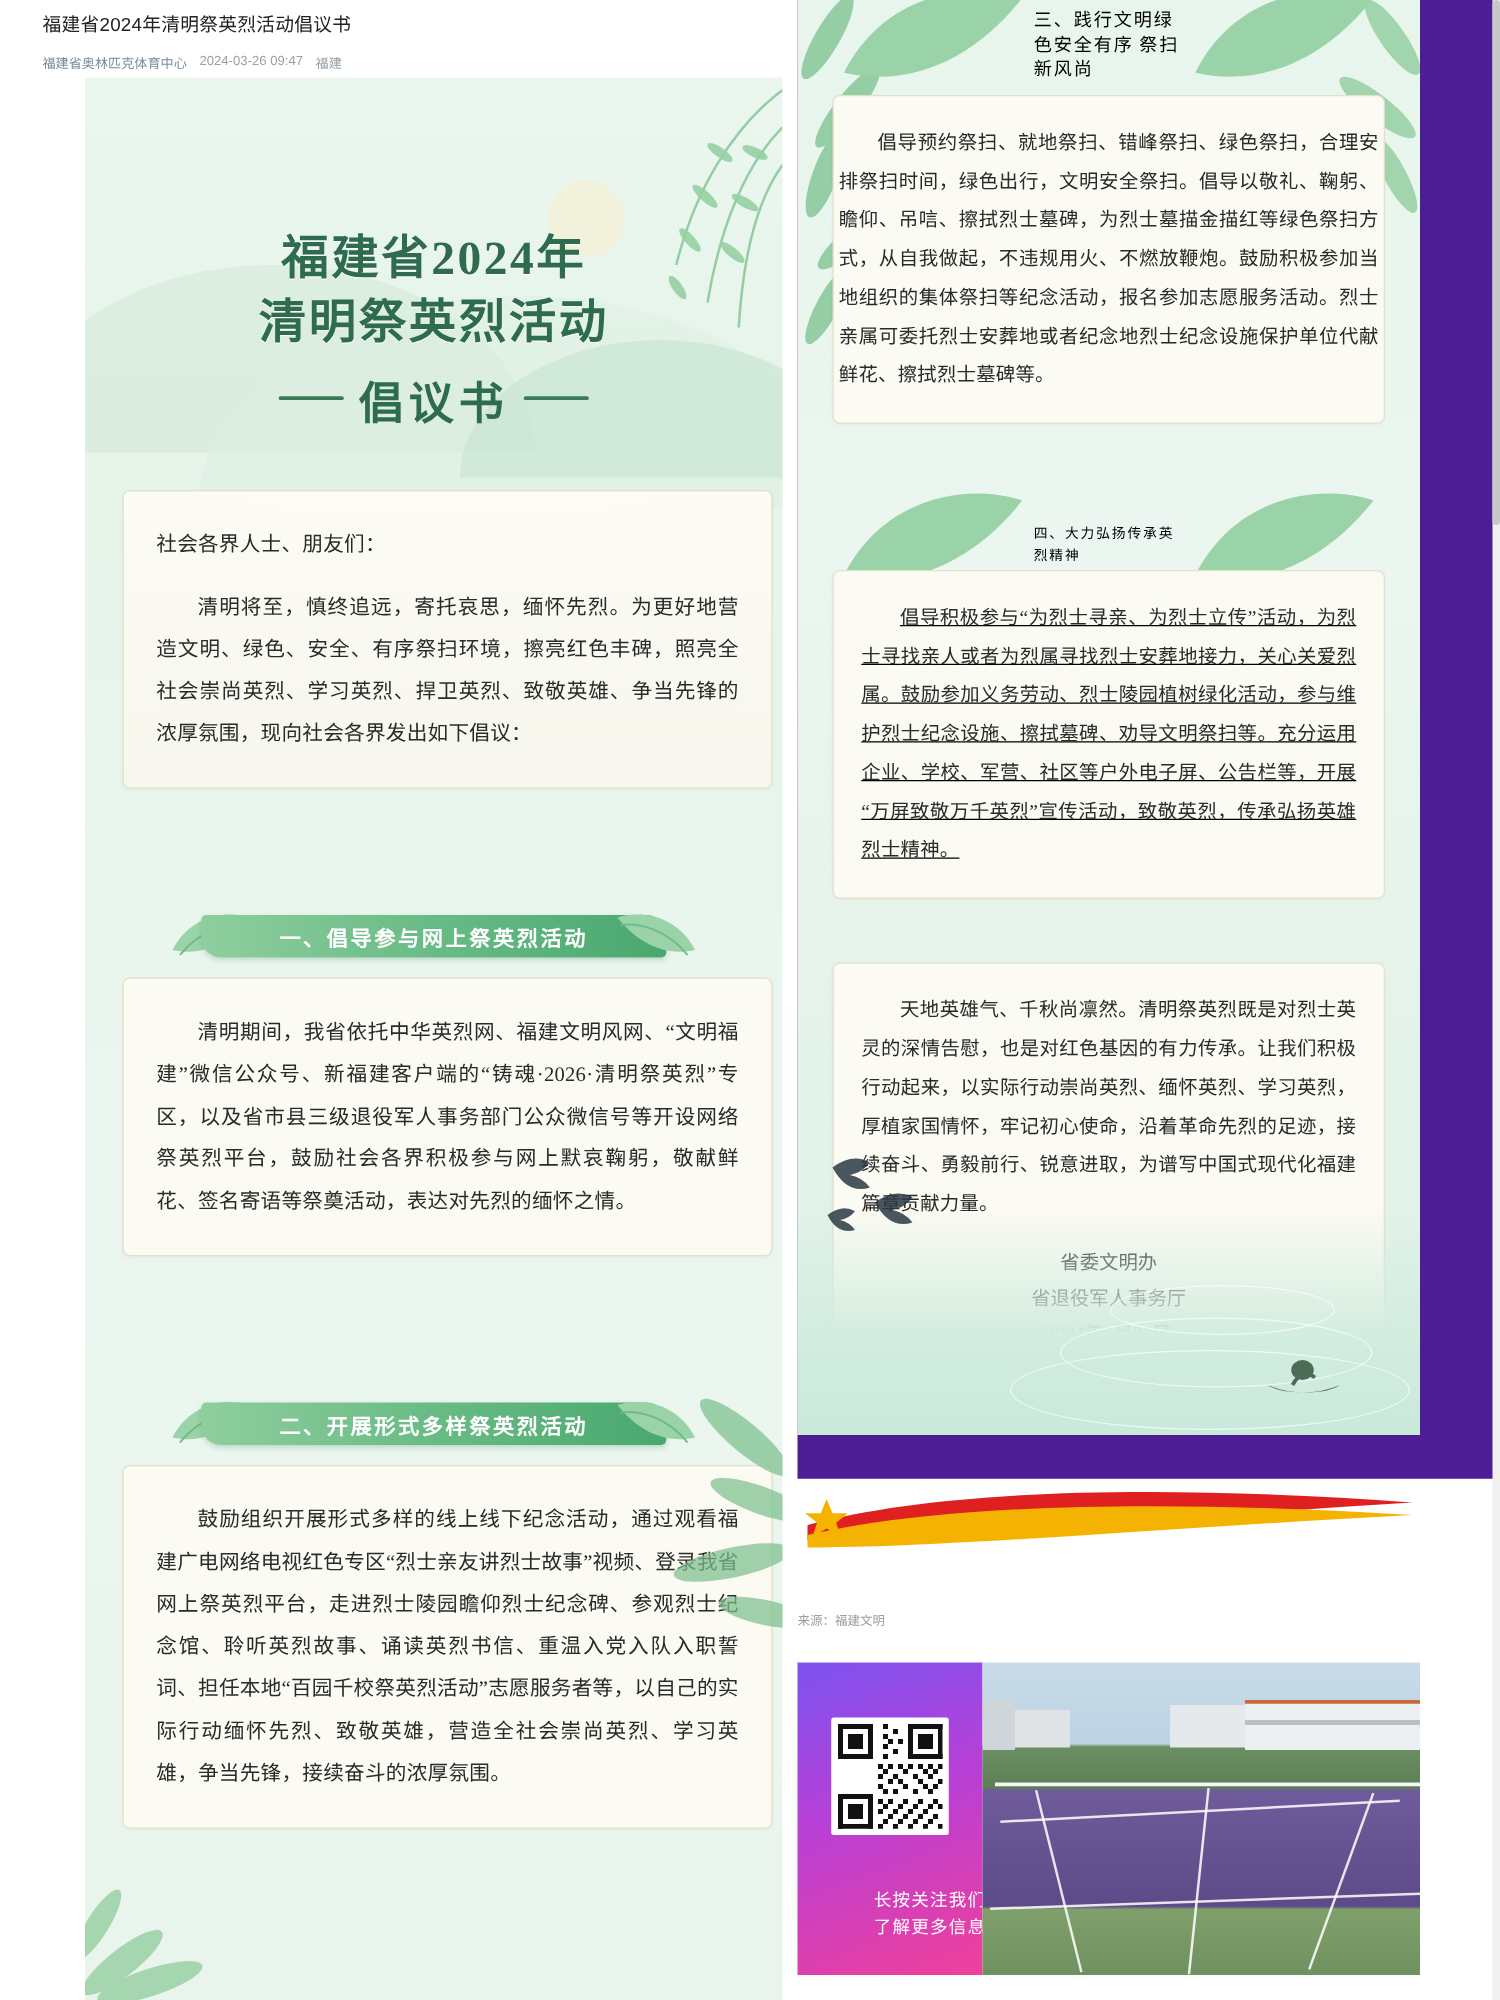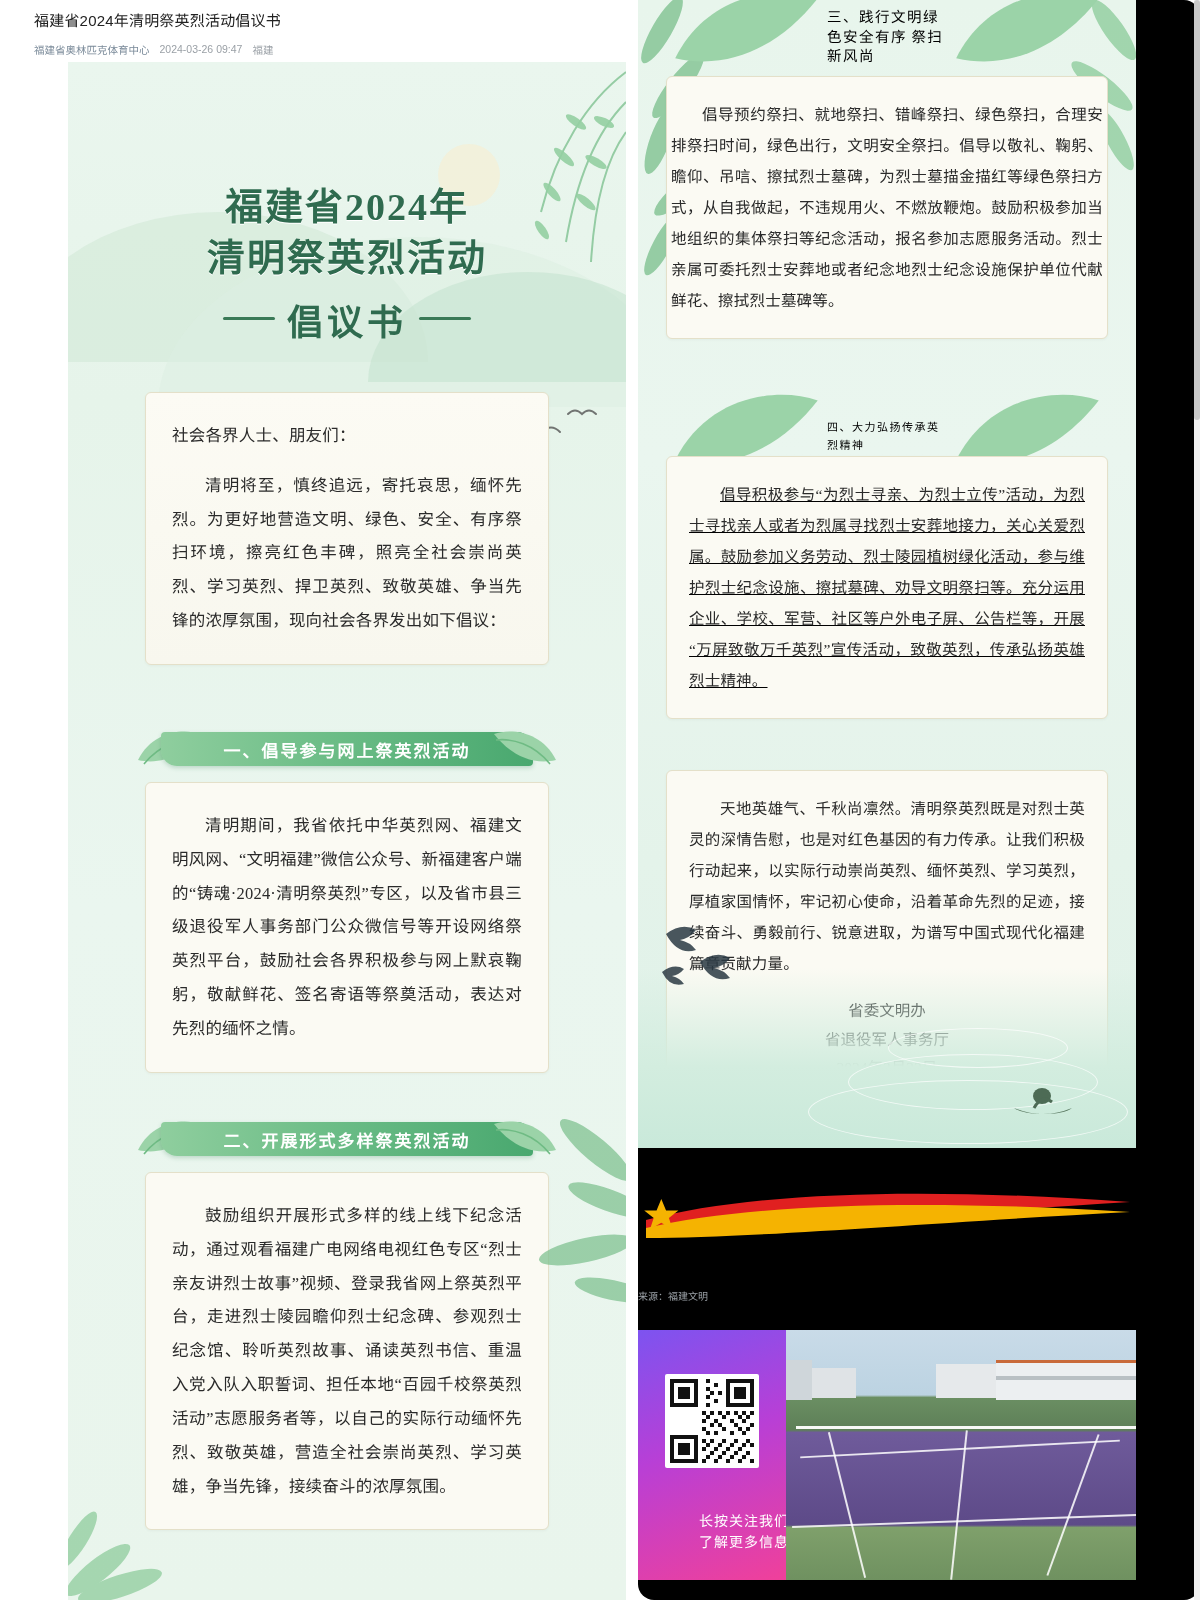--- a/index.html
+++ b/index.html
@@ -46,21 +46,21 @@
   .pt-line3 .bar { width:52px; height:3px; background:#3a7a57; border-radius:2px; }
   .pt-line3 .txt {
     font-family:"Liberation Serif","DejaVu Serif",serif;
     font-size:36px; font-weight:700; color:#2f6b4f; letter-spacing:4px;
   }
 
   .birds { position:absolute; top:330px; left:360px; width:180px; height:60px; opacity:.75; }
 
   
   .card {
-    position:relative; margin:0 auto; width:404px;
+    position:relative; margin:0 auto; width:520px;
     background:#fbfaf3;
     border:1px solid #e4e0c9;
     border-radius:6px;
     padding:26px 26px 26px 26px;
     box-shadow:0 1px 3px rgba(0,0,0,0.04);
   }
   .card.ragged { background:linear-gradient(180deg,#fcfbf4,#f8f7ee); }
   .card p {
     margin:0 0 0 0;
     font-family:"Liberation Serif","DejaVu Serif",serif;
@@ -86,21 +86,21 @@
   }
   .ribbon .band span {
     font-family:"Liberation Serif","DejaVu Serif",serif;
     color:#fff; font-size:17px; font-weight:700; letter-spacing:2px;
   }
   .ribbon .lf { position:absolute; width:70px; height:44px; }
   .ribbon .lf.left { left:36px; top:4px; }
   .ribbon .lf.right { right:36px; top:4px; transform:scaleX(-1); }
 
   
-  .col-right { width:562px; height:1600px; position:relative; background:#000000;border-radius:16px; }
+  .col-right { width:562px; height:1183px; position:relative; background:#4c1d95; }
   .poster-r {
     position:absolute; top:0; left:0; width:498px; height:1148px; margin-left:0;
     background:linear-gradient(180deg,#e8f5ec 0%,#eaf6ef 40%,#e4f3ea 75%,#dff1e8 100%);
     overflow:hidden;
   }
   .poster-r-inner { position:absolute; top:0; left:0; width:498px; height:1148px; }
   .r-card { position:absolute; left:28px; width:442px; }
   .r-ribbon { position:absolute; left:28px; width:442px; height:50px; display:flex; align-items:center; justify-content:center; }
   .r-ribbon .band { width:330px; height:32px; }
   .r-ribbon .band span { font-size:11px; letter-spacing:1.5px; }
@@ -215,21 +215,21 @@
           <span>一、倡导参与网上祭英烈活动</span>
         </div>
         <svg class="lf right" viewBox="0 0 70 44">
           <path d="M4 34 C18 6 48 2 66 8 C52 26 30 40 4 34 Z" fill="#9bd3a8"></path>
           <path d="M10 38 C26 18 48 12 64 14" stroke="#6fbb84" fill="none" stroke-width="1.6"></path>
         </svg>
       </div>
 
       <div class="card-wrap" style="top:720px;">
         <div class="card">
-          <p class="indent">清明期间，我省依托中华英烈网、福建文明风网、“文明福建”微信公众号、新福建客户端的“铸魂·2024·清明祭英烈”专区，以及省市县三级退役军人事务部门公众微信号等开设网络祭英烈平台，鼓励社会各界积极参与网上默哀鞠躬，敬献鲜花、签名寄语等祭奠活动，表达对先烈的缅怀之情。</p>
+          <p class="indent">清明期间，我省依托中华英烈网、福建文明风网、“文明福建”微信公众号、新福建客户端的“铸魂·2026·清明祭英烈”专区，以及省市县三级退役军人事务部门公众微信号等开设网络祭英烈平台，鼓励社会各界积极参与网上默哀鞠躬，敬献鲜花、签名寄语等祭奠活动，表达对先烈的缅怀之情。</p>
         </div>
       </div>
 
       <div class="ribbon" style="top:1050px;">
         <svg class="lf left" viewBox="0 0 70 44">
           <path d="M4 34 C18 6 48 2 66 8 C52 26 30 40 4 34 Z" fill="#9bd3a8"></path>
           <path d="M10 38 C26 18 48 12 64 14" stroke="#6fbb84" fill="none" stroke-width="1.6"></path>
         </svg>
         <div class="band">
           <span>二、开展形式多样祭英烈活动</span>

